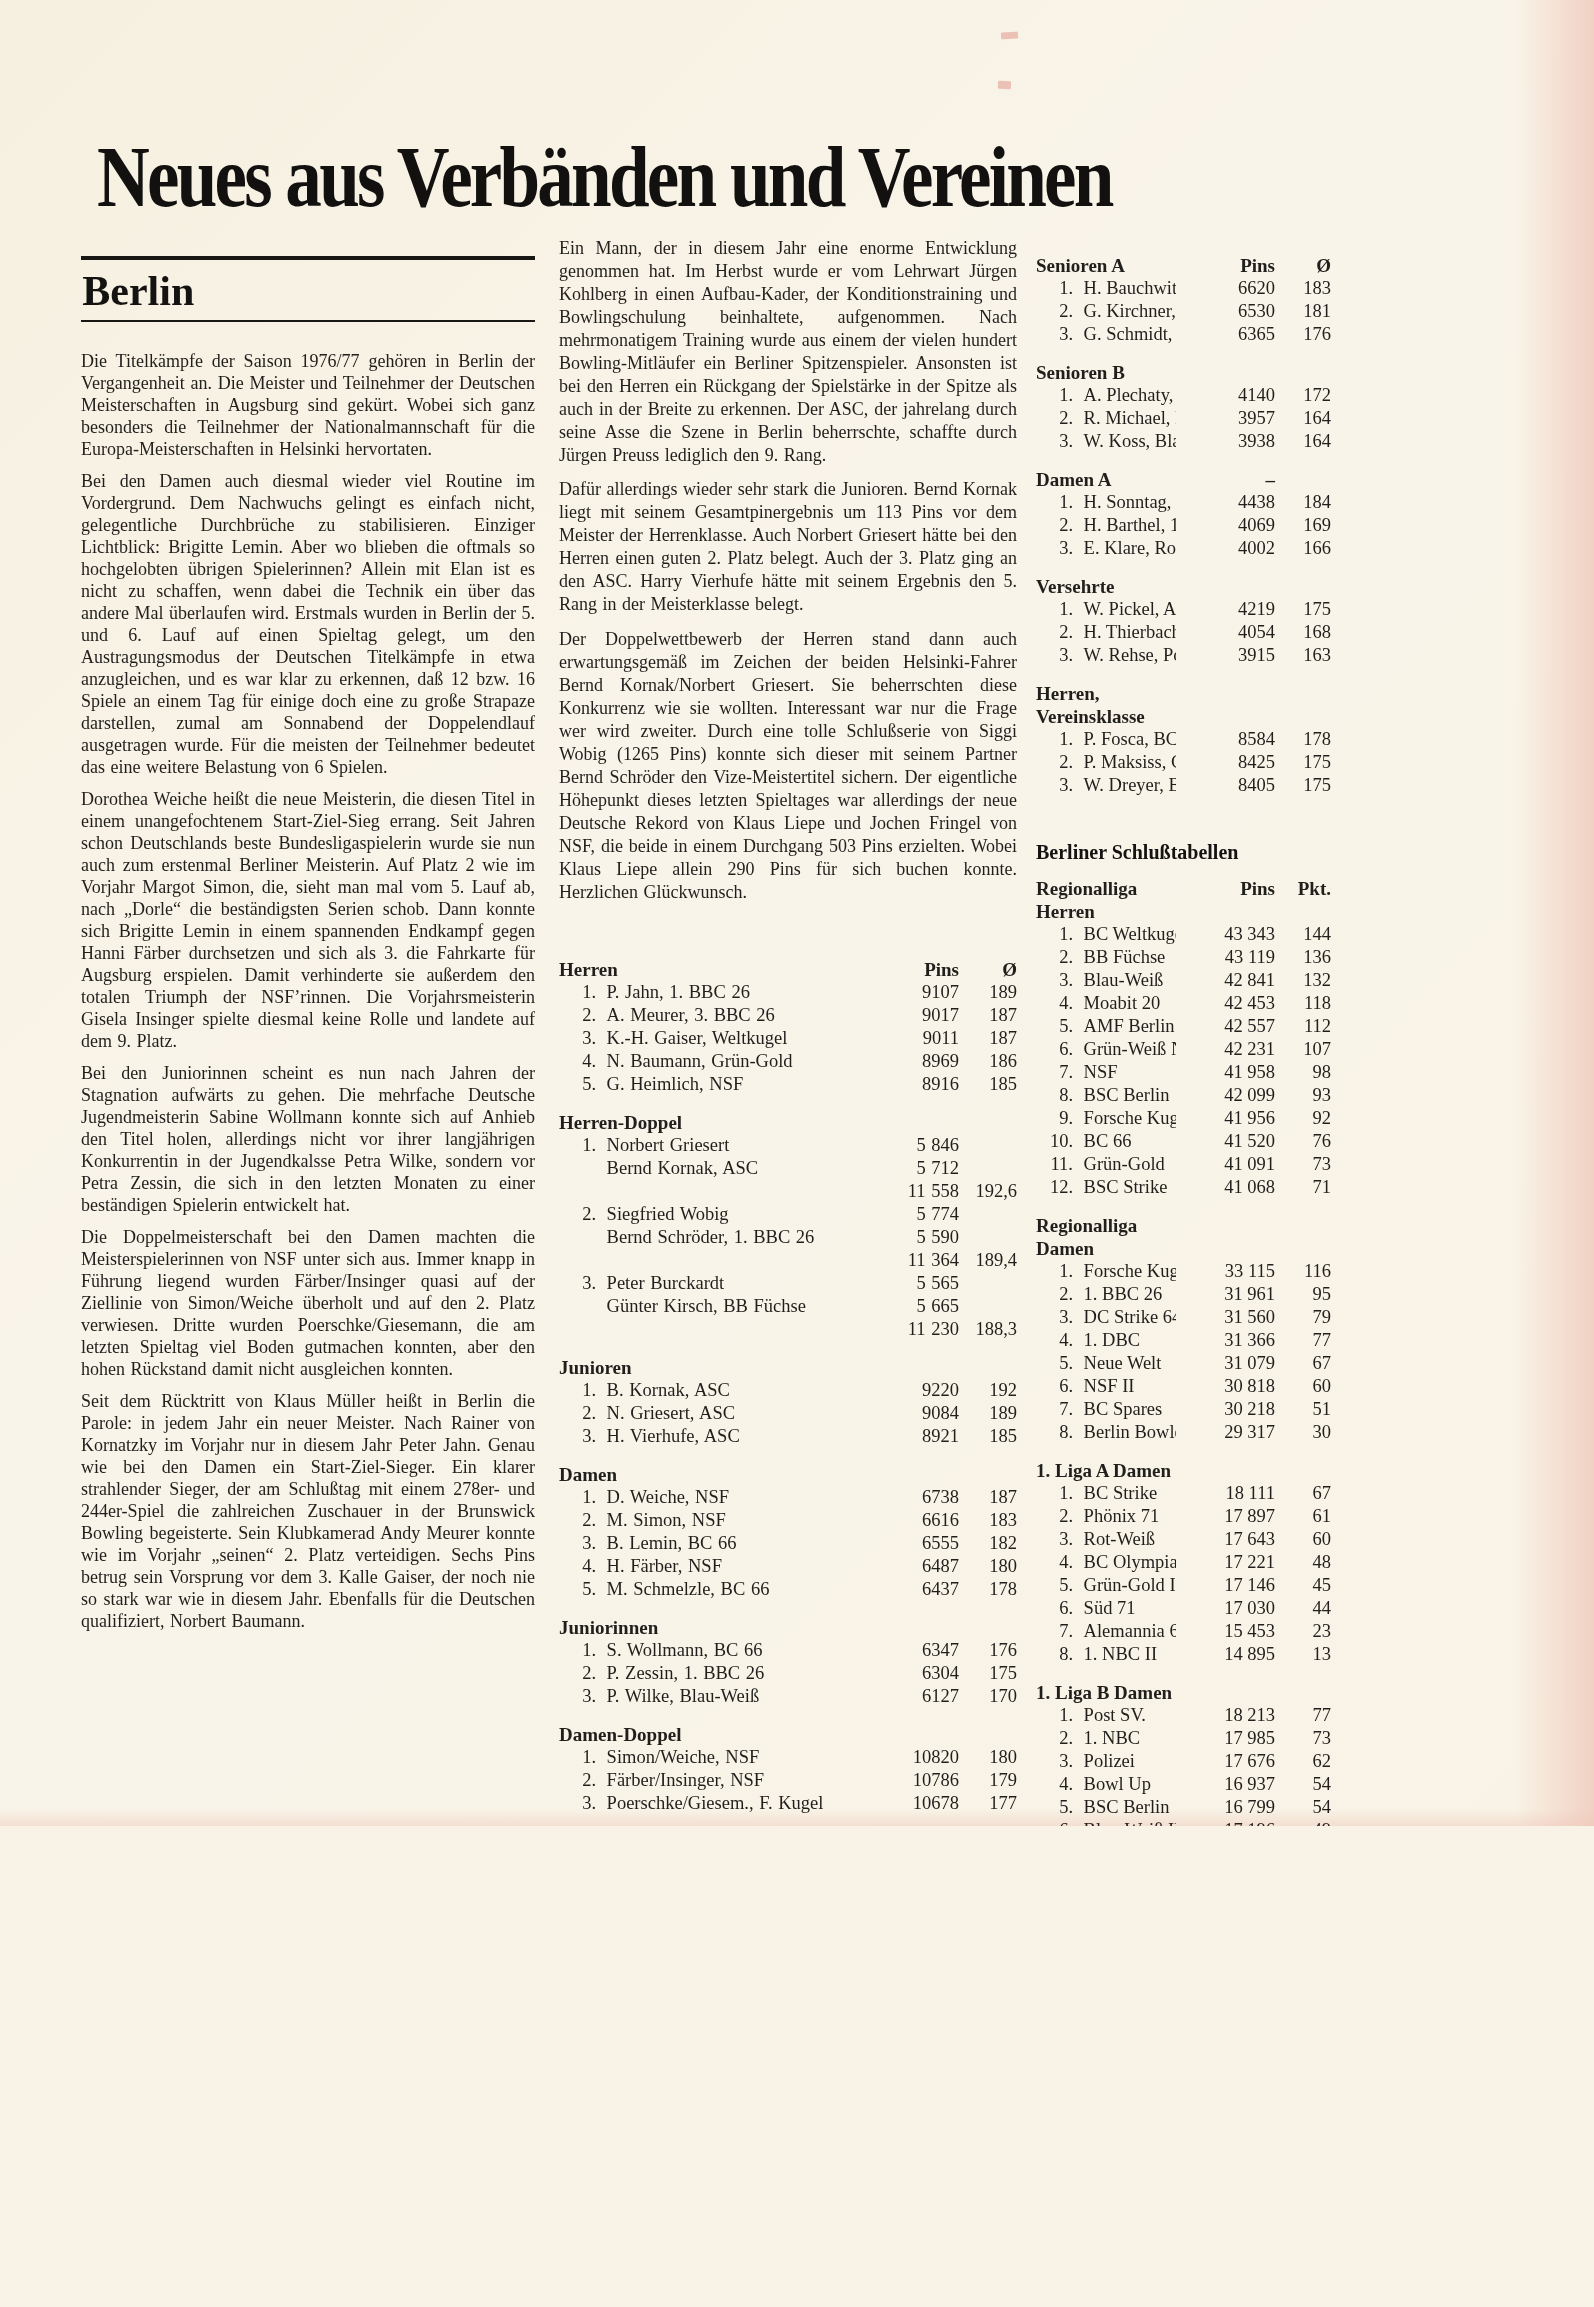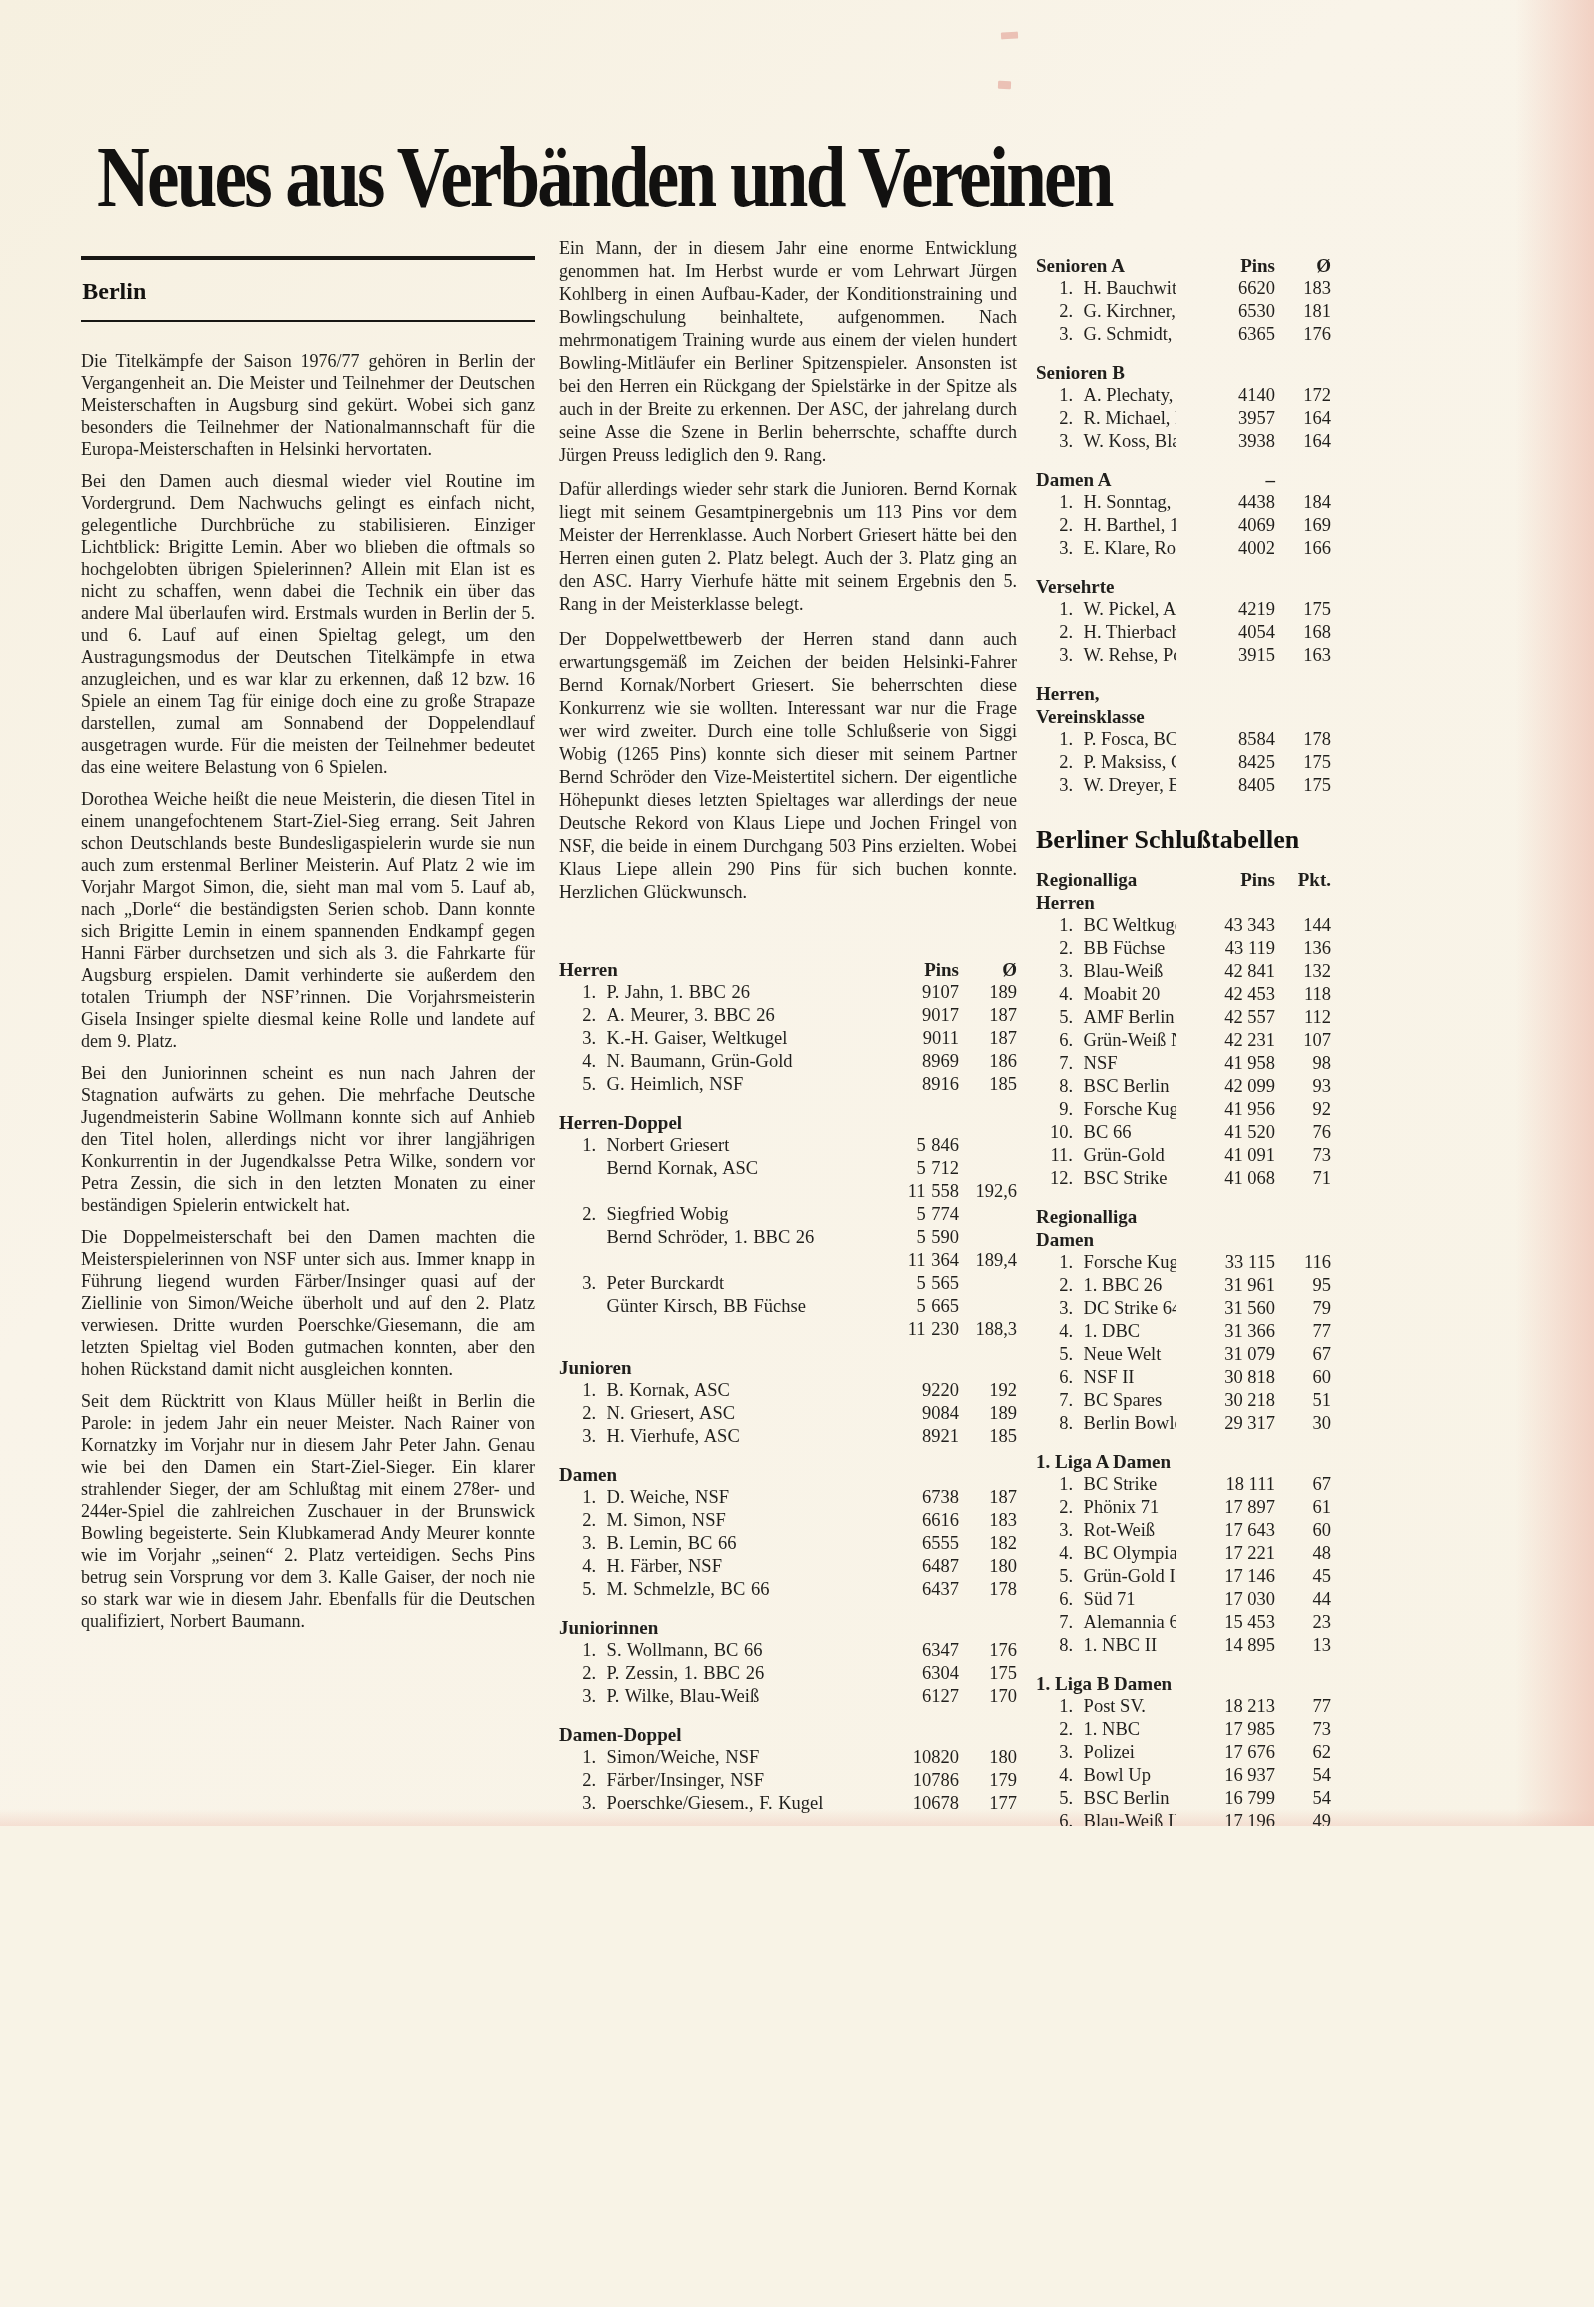--- a/index.html
+++ b/index.html
@@ -13,41 +13,41 @@
     font-family:Liberation Serif, serif;
   }
   .main-title{
     position:absolute;left:97px;top:126px;
     font-size:87px;font-weight:bold;letter-spacing:-3.3px;white-space:nowrap;
     transform:scaleX(.84);transform-origin:left top;color:#121110;
   }
   .berlin-block{position:absolute;left:81px;top:256px;width:454px;}
   .rule-thick{height:4px;background:#181714;}
   .rule-thin{height:2.6px;background:#181714;}
-  .berlin-label{font-size:24px;font-weight:bold;line-height:41px;padding:10.6px 0 8px 1.3px;color:#141311;}
+  .berlin-label{font-size:42px;font-weight:bold;line-height:41px;padding:10.6px 0 8px 1.3px;color:#141311;}
   .col{position:absolute;text-align:justify;color:#201f1c;}
   .col p{margin:0 0 10px 0;}
   .col-left{left:81px;top:350px;width:454px;font-size:18px;line-height:22px;word-spacing:1px;}
   .col-mid{left:559px;top:237px;width:458px;font-size:18px;line-height:23px;word-spacing:1px;}
   .col-mid p{margin:0 0 11.3px 0;}
   .results-title{margin-top:61px;font-weight:bold;font-size:22px;line-height:27px;text-align:left;color:#141311;}
   .mtables{margin-top:54px;}
   .col-right{left:1036px;top:246px;width:295px;text-align:left;}
   .tbl{font-size:18.5px;line-height:23px;margin-top:15px;text-align:left;}
   .tbl:first-child{margin-top:8px;}
   .tbl-hdr{display:flex;font-weight:bold;font-size:19px;}
   .tbl-hdr .t-title{flex:1;}
   .trow{display:flex;}
   .t-rank{width:37px;text-align:right;flex:none;}
   .t-name{flex:1;padding-left:10.6px;white-space:nowrap;overflow:hidden;}
   .t-pins{width:99px;text-align:right;flex:none;font-variant-numeric:tabular-nums;}
   .t-avg{width:56px;text-align:right;flex:none;font-variant-numeric:tabular-nums;}
   .mid-tbl .t-pins{width:106px;}
   .mid-tbl .t-avg{width:58px;}
-  .schluss-title{font-size:26px;font-weight:bold;margin-top:28px;color:#141311;}
+  .schluss-title{font-size:20px;font-weight:bold;margin-top:44px;color:#141311;}
   .league-start{margin-top:13.2px;}
   .page-number{position:absolute;left:86px;top:2155px;font-size:20px;color:#23221f;}
   .artifact{position:absolute;background:#dd8f84;opacity:.5;border-radius:1.3px;}
   .a1{left:1001px;top:32px;width:17px;height:6.6px;transform:rotate(-3deg);}
   .a2{left:998px;top:81px;width:13.2px;height:8px;transform:rotate(2deg);}
 </style>
 </head>
 <body>
 
 <div class="page">

